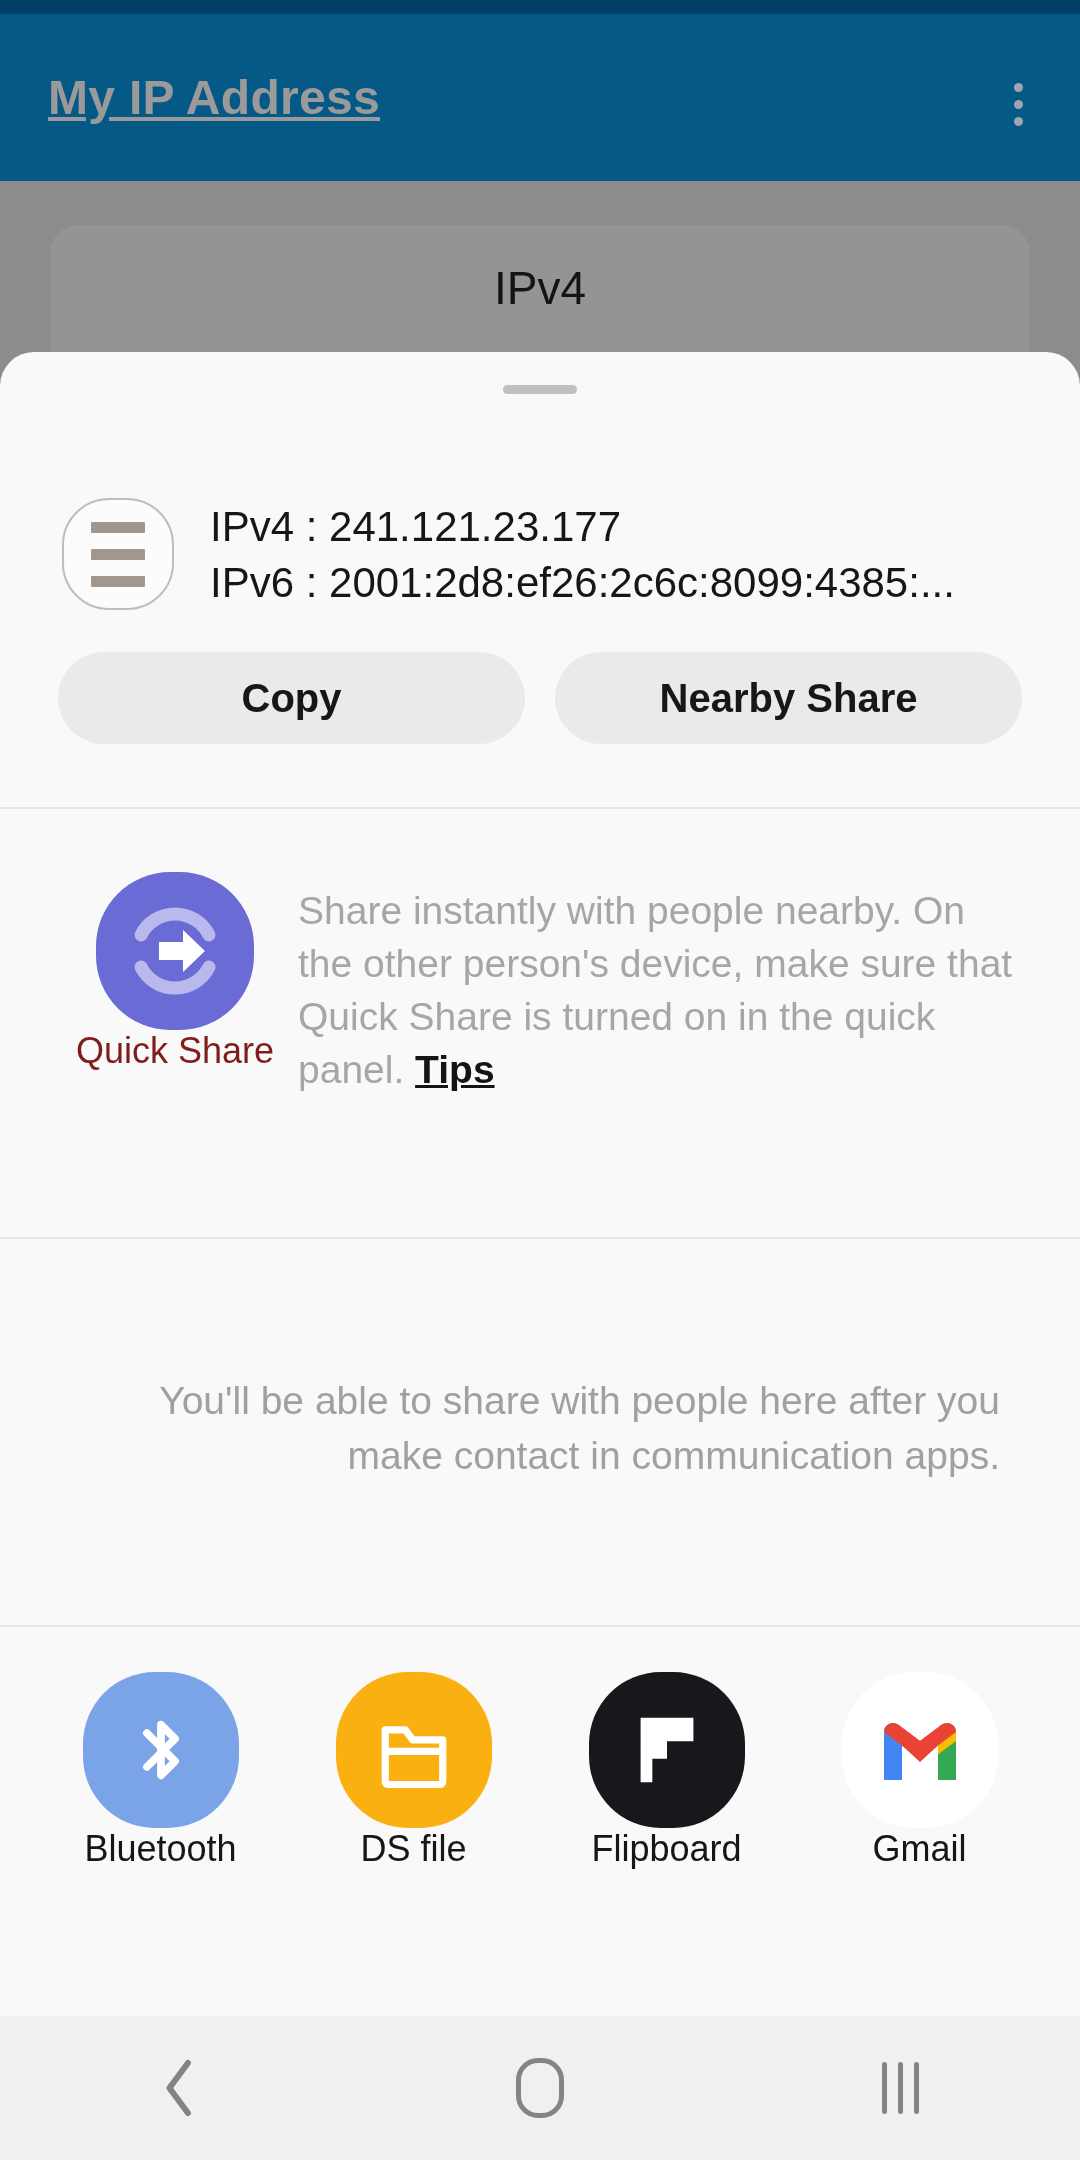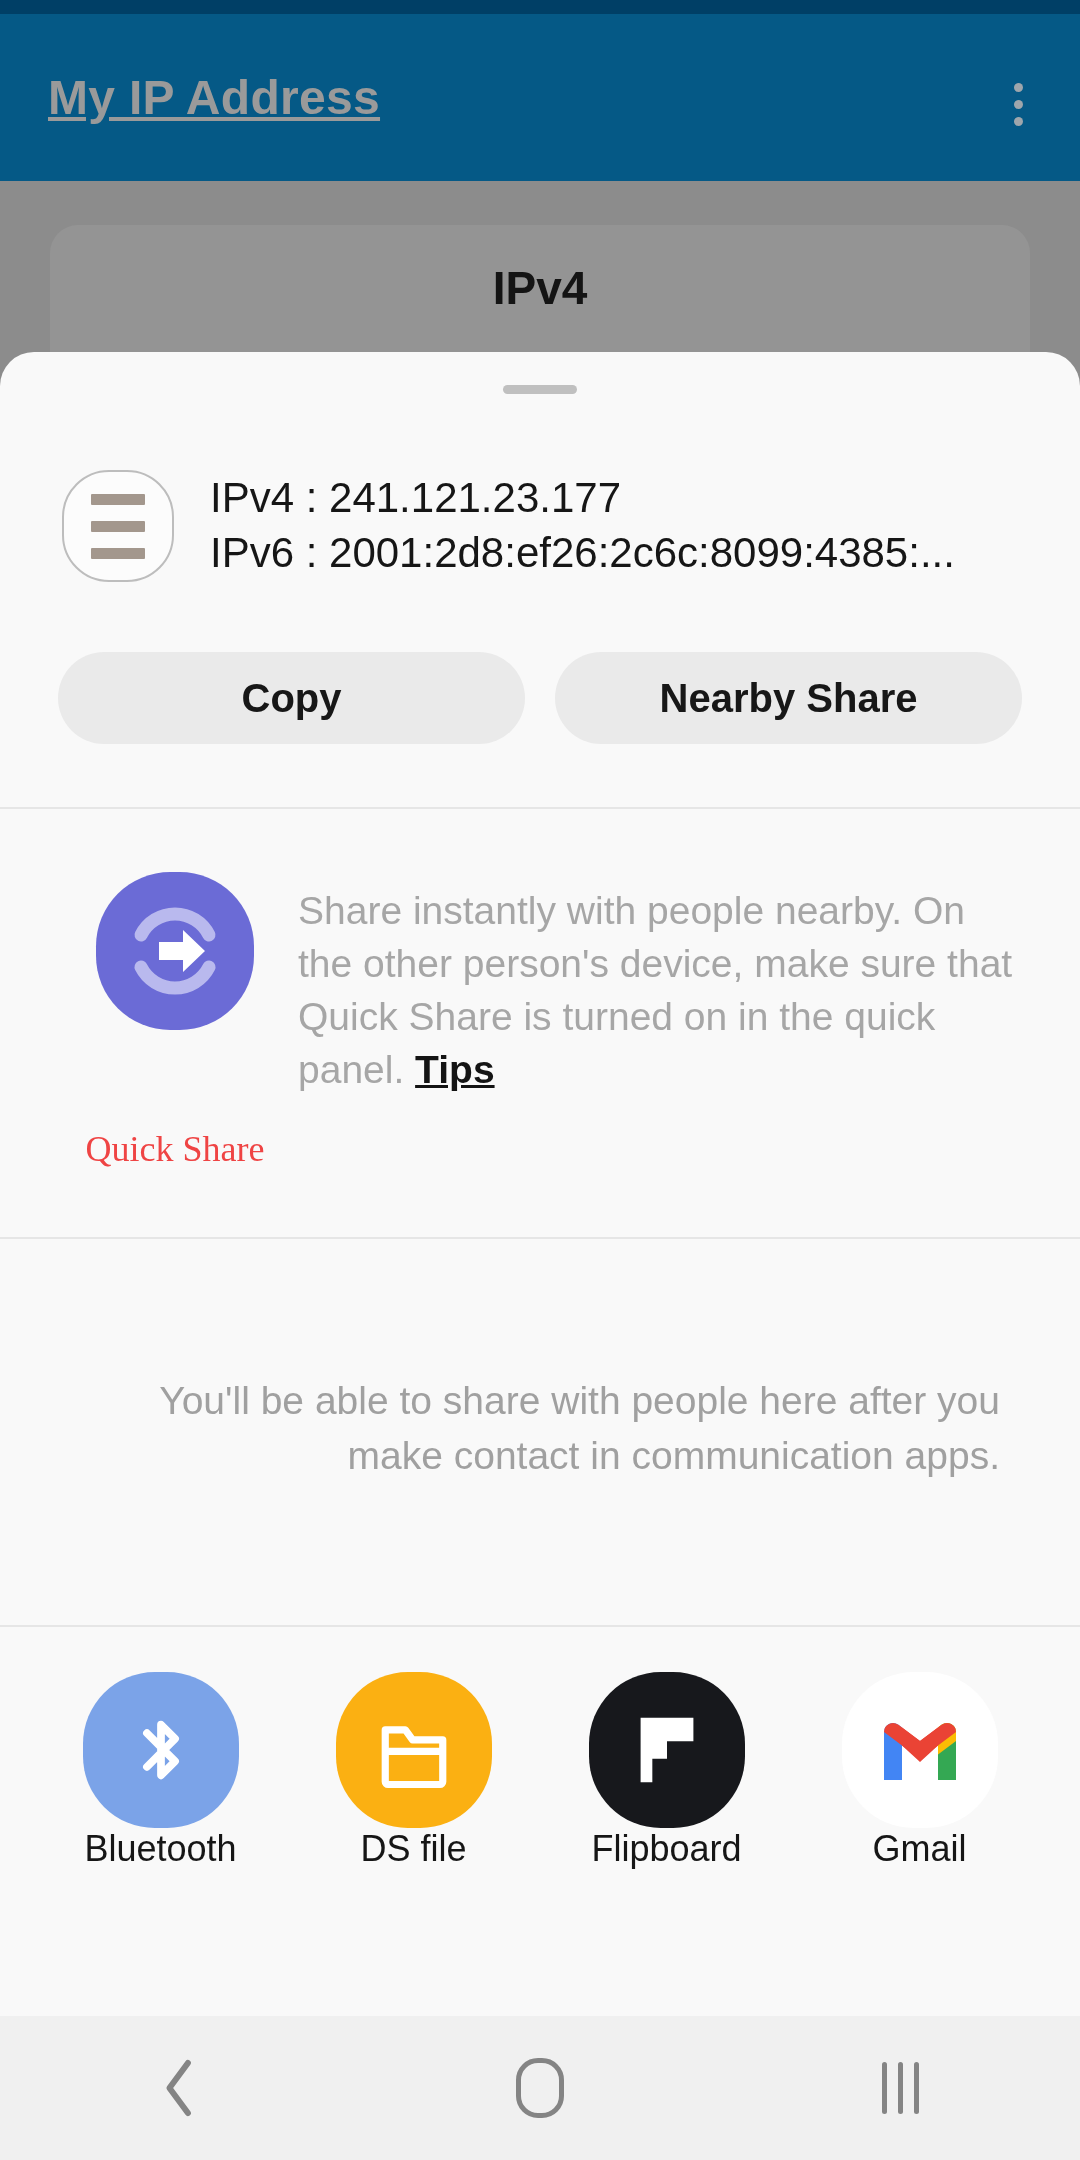--- a/index.html
+++ b/index.html
@@ -28,35 +28,35 @@
   .overflow-btn i{ display:block; width:9px; height:9px; border-radius:50%; background:#9FA6AC; }
 
   
   .scrim{ position:absolute; top:181px; left:0; width:1080px; height:1835px; background:#8C8C8C; }
   .bg-card{
     position:absolute; left:50px; top:225px; width:980px; height:200px;
     background:#949494; border-radius:28px;
   }
   .bg-card-title{
     position:absolute; left:0; top:36px; width:980px; text-align:center;
-    font-size:46px; font-weight:700; color:#141414;
+    font-size:46px; font-weight:400; color:#141414;
   }
 
   
   .sheet{
     position:absolute; left:0; top:352px; width:1080px; height:1664px;
     background:#F9F9F9; border-radius:34px 34px 0 0; overflow:hidden;
   }
   .sheet-handle{
     position:absolute; left:50%; transform:translateX(-50%); top:33px;
     width:74px; height:9px; border-radius:6px; background:#C0C0C0;
   }
 
   
-  .ip-row{ position:absolute; left:0; top:118px; width:1080px; height:140px; display:flex; align-items:flex-start; }
+  .ip-row{ position:absolute; left:0; top:118px; width:1080px; height:140px; display:flex; align-items:flex-end; }
   .ip-icon{
     margin-left:62px; width:112px; height:112px; flex:none;
     border:2px solid #BDBDBD; background:#FCFCFC;
     border-radius:42% / 42%;
     display:flex; flex-direction:column; align-items:center; justify-content:center; gap:16px;
   }
   .ip-icon i{ display:block; width:54px; height:11px; background:#A3978D; border-radius:1px; }
   .ip-lines{ margin-left:36px; flex:1; min-width:0; padding-right:30px; }
   .ip-line{
     font-size:42px; color:#161616; line-height:1.32;
@@ -73,21 +73,21 @@
   .divider{ position:absolute; left:0; width:1080px; height:2px; background:#E6E6E6; }
 
   
   .qs-block{ position:absolute; left:0; top:520px; width:1080px; display:flex; padding:0 60px; }
   .qs-left{ width:230px; flex:none; display:flex; flex-direction:column; align-items:center; }
   .qs-icon{
     width:158px; height:158px; background:#6B6BD6;
     border-radius:47% / 47%;
     display:flex; align-items:center; justify-content:center;
   }
-  .qs-label{ margin-top:98px; font-size:36px; color:#ef4444; white-space:nowrap;font-family:Liberation Serif, serif; }
+  .qs-label{ font-size:36px; color:#7f1d1d; white-space:nowrap; }
   .qs-desc{
     flex:1; padding-left:8px; padding-top:12px;
     font-size:39px; line-height:1.36; color:#A6A6A6;
   }
   .qs-tips{ color:#141414; font-weight:700; text-decoration:underline; cursor:pointer; }
 
   
   .empty-state{
     position:absolute; left:0; top:1022px; width:1080px; padding:0 80px;
     text-align:right; font-size:39px; line-height:1.4; color:#A0A0A0;

